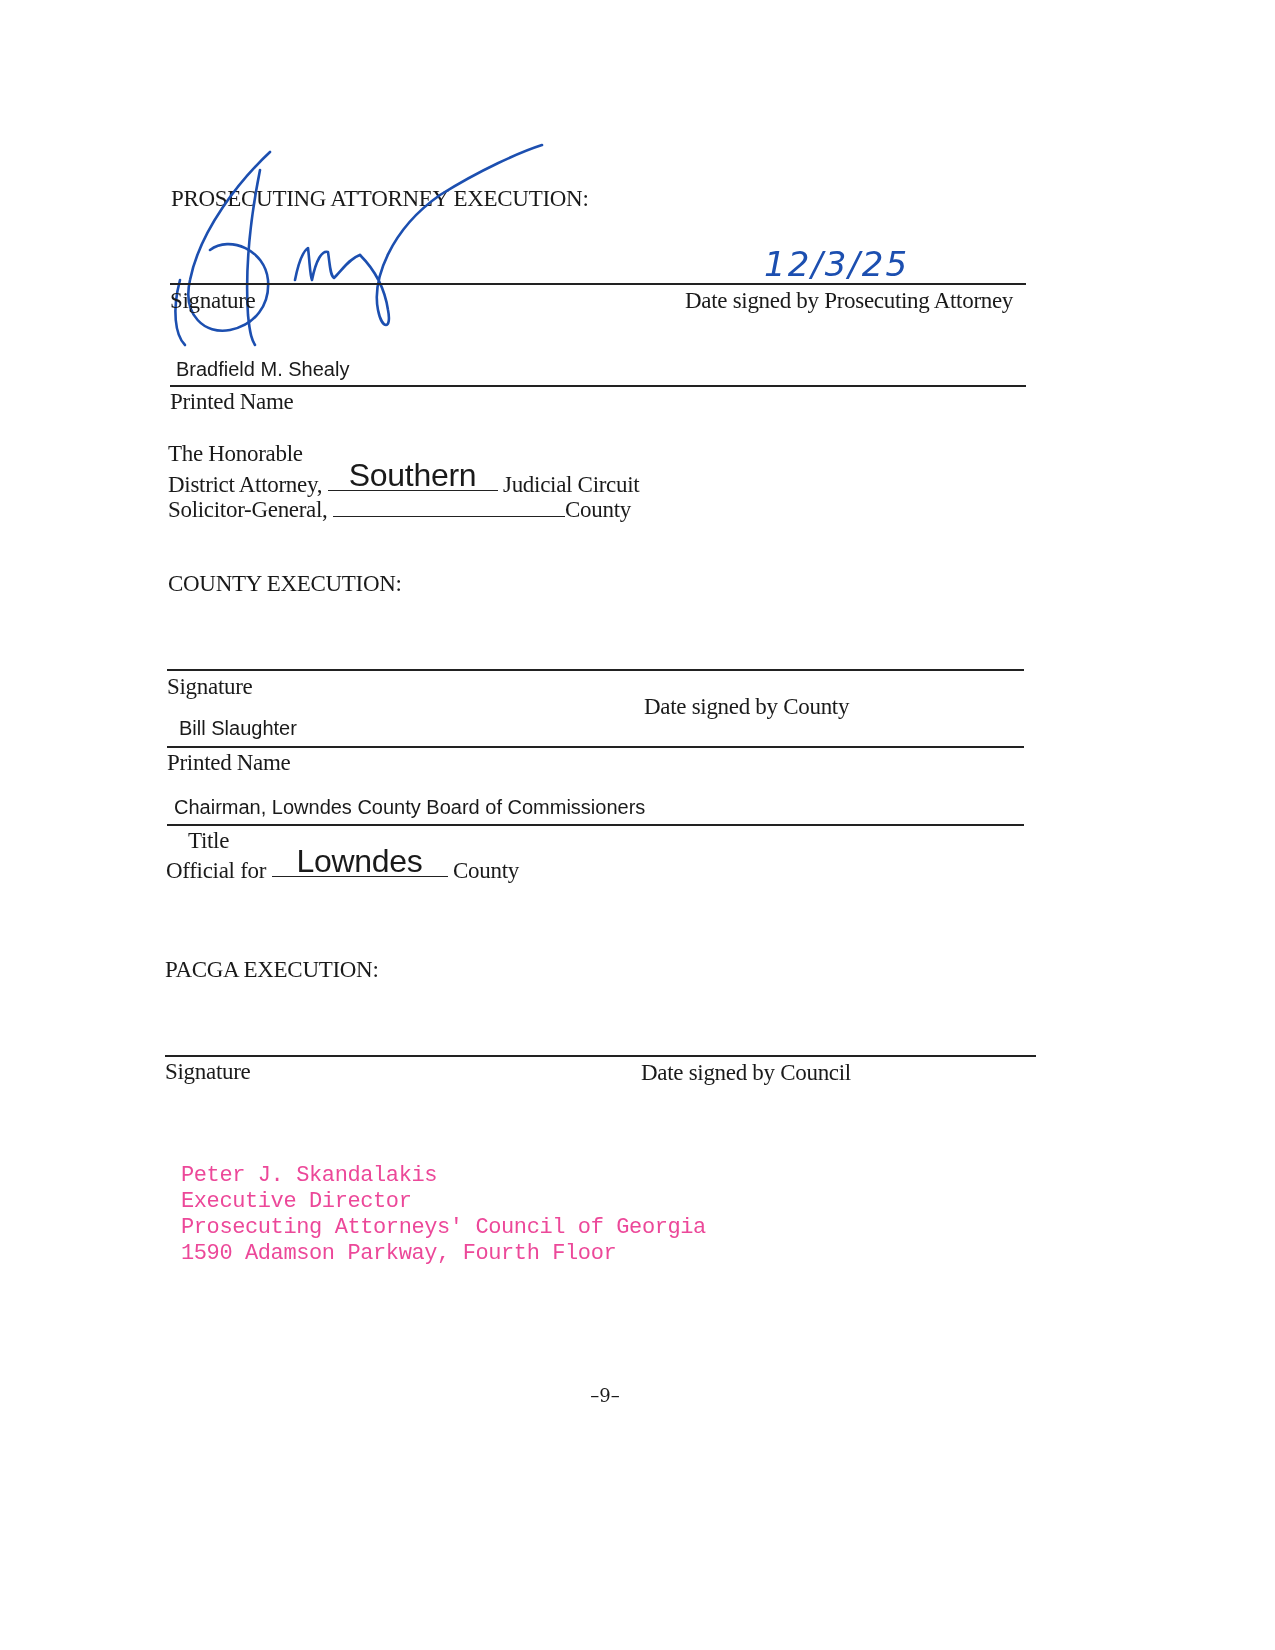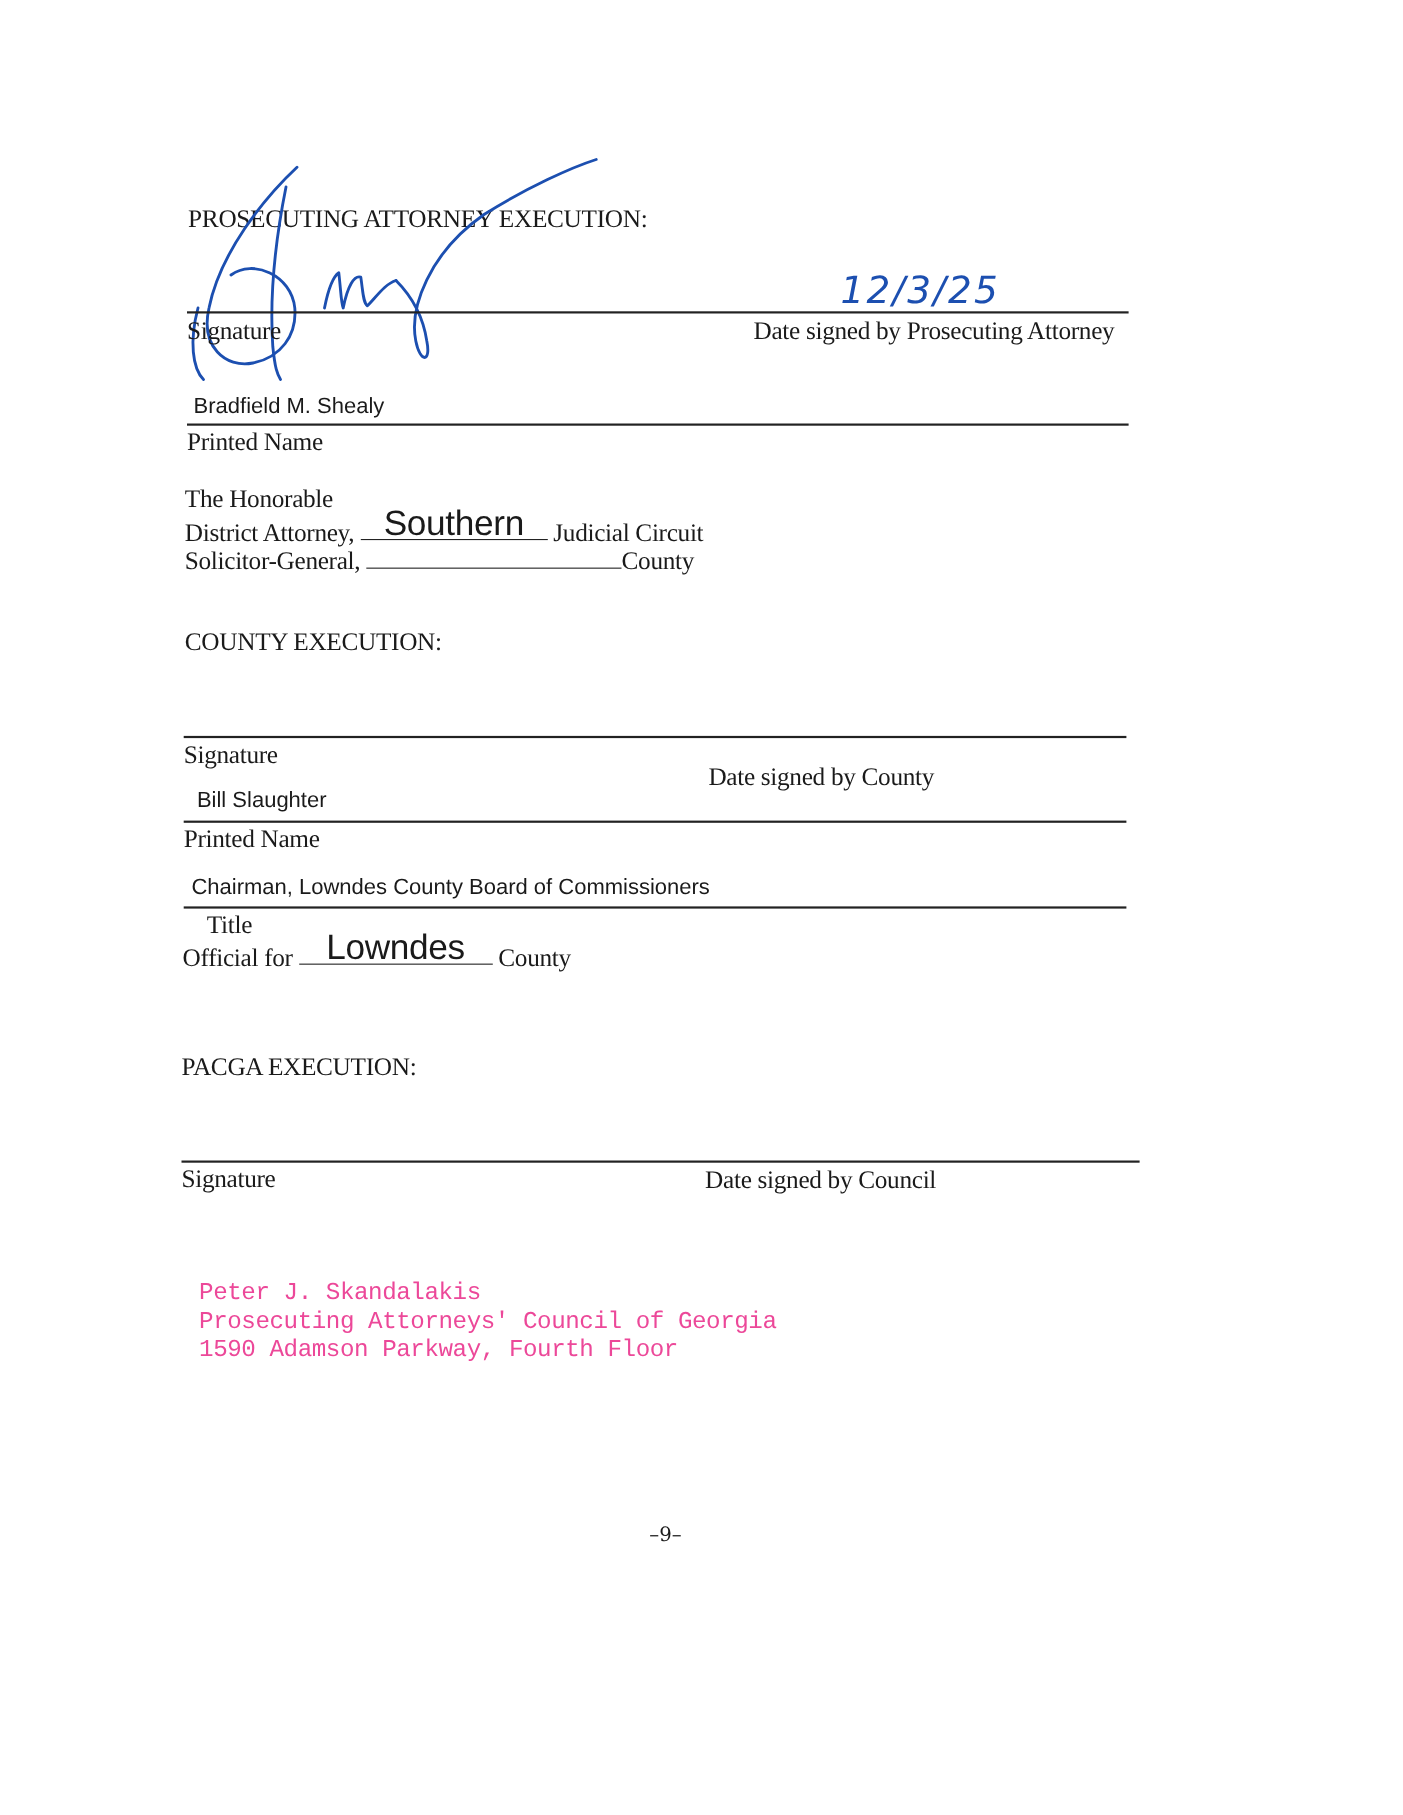--- a/index.html
+++ b/index.html
@@ -78,18 +78,19 @@
 
 <div>
   <div class="abs serif" style="left:165px; top:957px;">PACGA EXECUTION:</div>
 
   <div class="rule" style="left:165px; top:1055px; width:871px;"></div>
   <div class="abs serif" style="left:165px; top:1059px;">Signature</div>
   <div class="abs serif" style="left:641px; top:1060px;">Date signed by Council</div>
 
   <div class="abs" style="left:181px; top:1163px; font-family: Liberation Mono, monospace; font-size: 22px; line-height: 26px; letter-spacing: -0.4px; color:#ec4899;">
     <div>Peter J. Skandalakis</div>
+    <div>Executive Director</div>
     <div>Prosecuting Attorneys' Council of Georgia</div>
     <div>1590 Adamson Parkway, Fourth Floor</div>
   </div>
 </div>
 
 <div class="abs" style="left:0; width:1210px; top:1385px; text-align:center; font-family:'DejaVu Serif', serif; font-size:18px;">–9–</div>
 
 </body></html>

